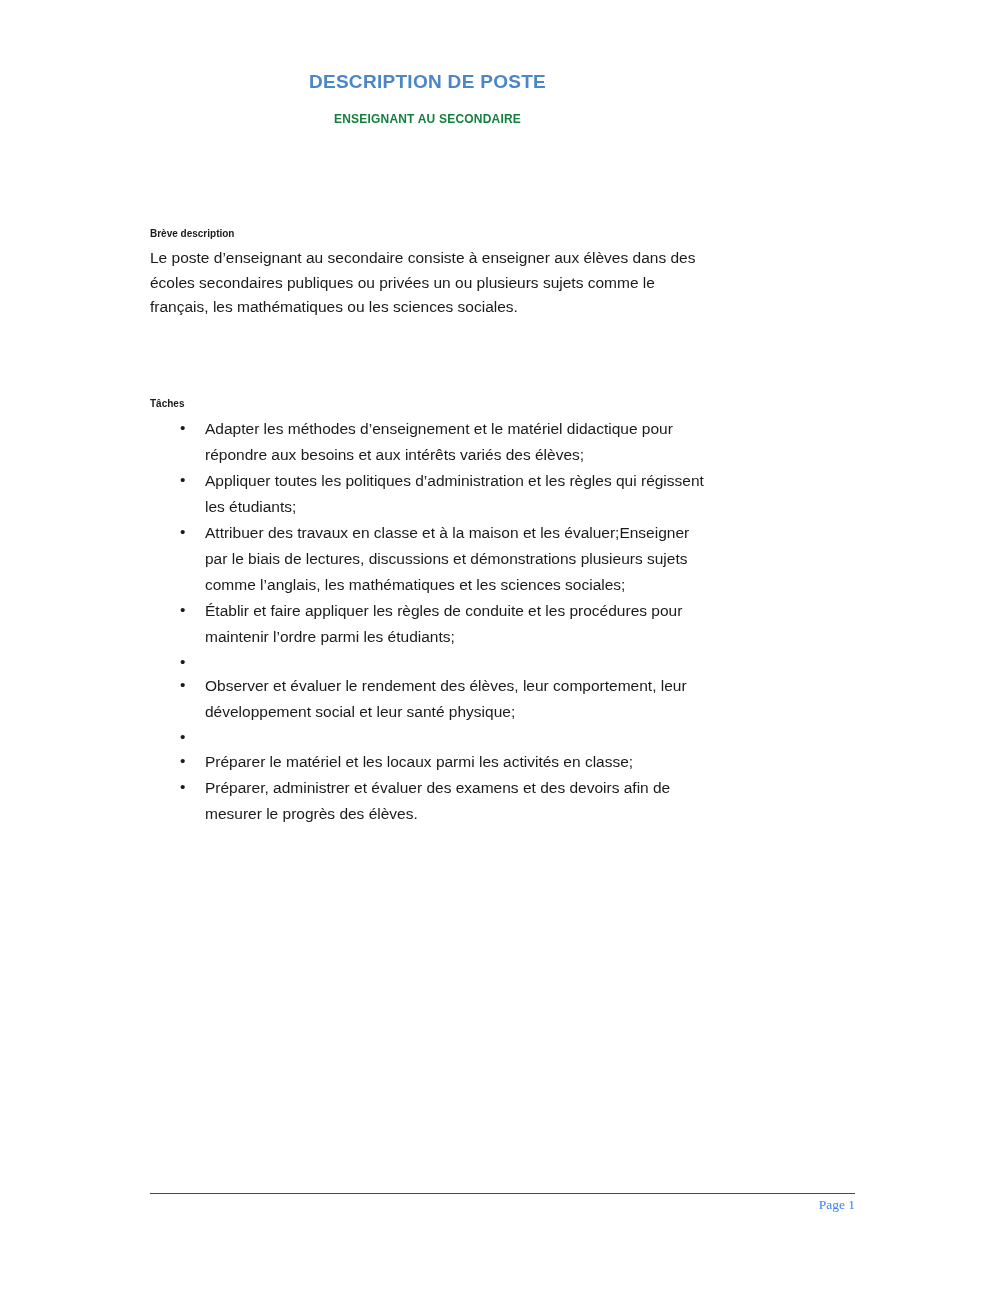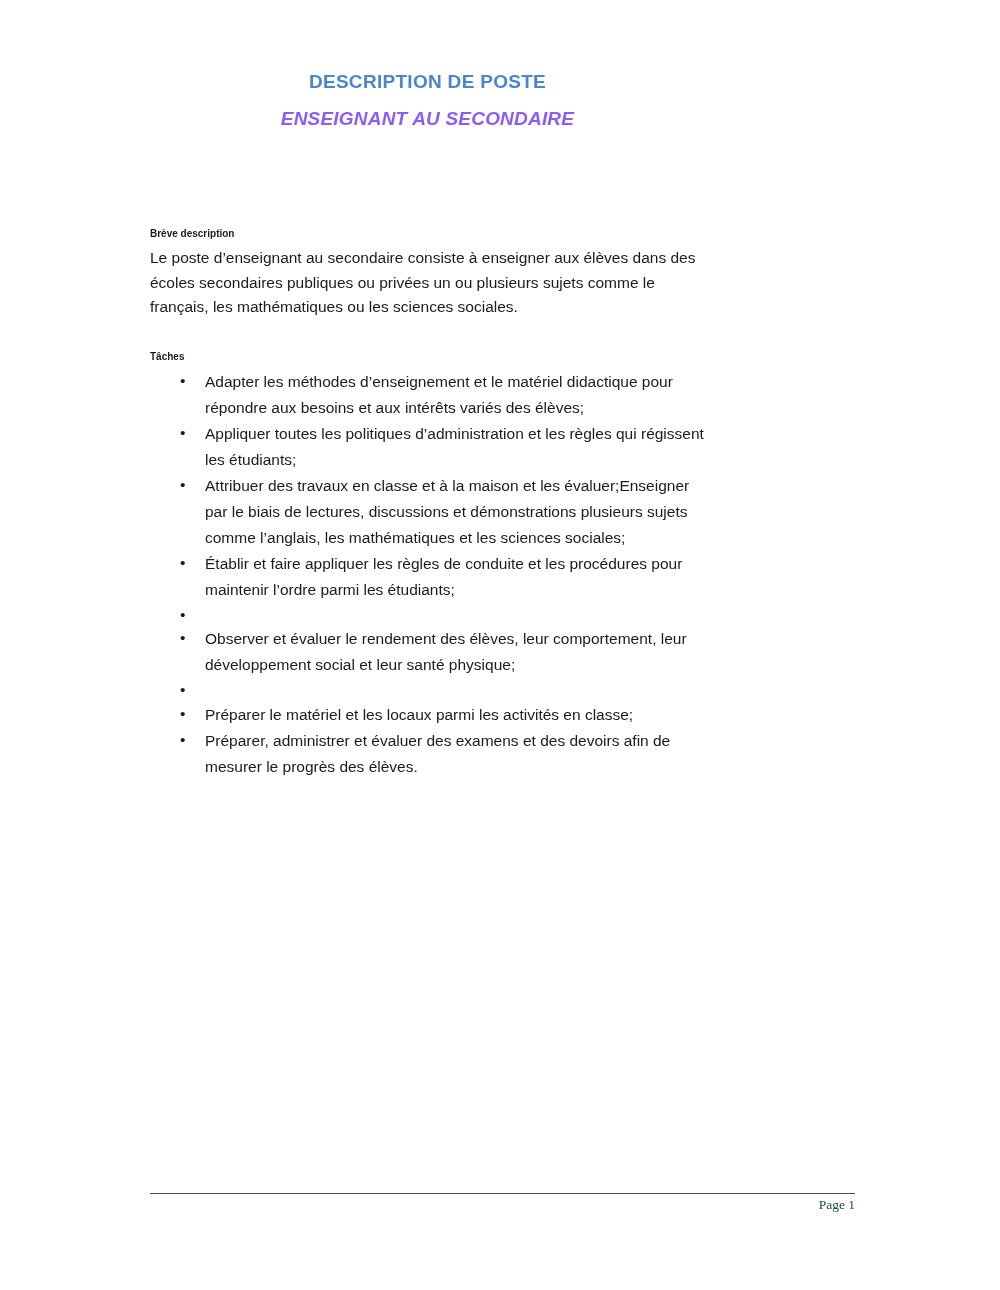--- a/index.html
+++ b/index.html
@@ -22,41 +22,40 @@
   }
   .doc-title {
     margin: 0;
     font-size: 19px;
     font-weight: bold;
     line-height: 24px;
     letter-spacing: 0.3px;
   }
   .doc-subtitle {
     margin: 13px 0 0 0;
-    font-size: 19px;
+    font-size: 12px;
     font-weight: bold;
     line-height: 24px;
-    color: #8b5cf6;
+    color: #15803d;
     letter-spacing: 0.2px;
-    font-style: italic;
   }
   .section-heading {
     margin: 0;
     font-size: 10px;
     font-weight: bold;
     line-height: 24px;
   }
   .brief-heading { margin-top: 91px; }
   .brief-body {
     margin: 0;
     max-width: 553px;
     font-size: 15.5px;
     line-height: 24.5px;
   }
-  .tasks-heading { margin-top: 25px; }
+  .tasks-heading { margin-top: 72px; }
   .task-list {
     margin: 0;
     padding: 0;
     list-style: none;
   }
   .task-item {
     display: flex;
     padding-left: 30px;
   }
   .bullet-marker {
@@ -73,21 +72,21 @@
   .footer {
     position: absolute;
     left: 150px;
     right: 145px;
     top: 1193px;
     border-top: 1px solid #4a4a4a;
     text-align: right;
     padding-top: 3px;
     font-family: "Liberation Serif", serif;
     font-size: 13.5px;
-    color: #14532d;
+    color: #3b82f6;
   }
 </style>
 </head>
 <body>
 
 <div class="page">
   <div class="content">
 
     <div class="title-block">
       <h1 class="doc-title" style="color: rgb(74, 134, 200);">DESCRIPTION DE POSTE</h1>

